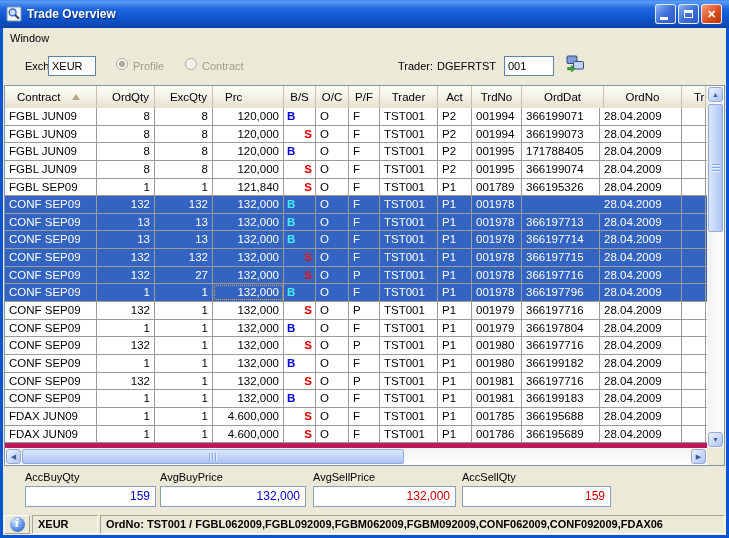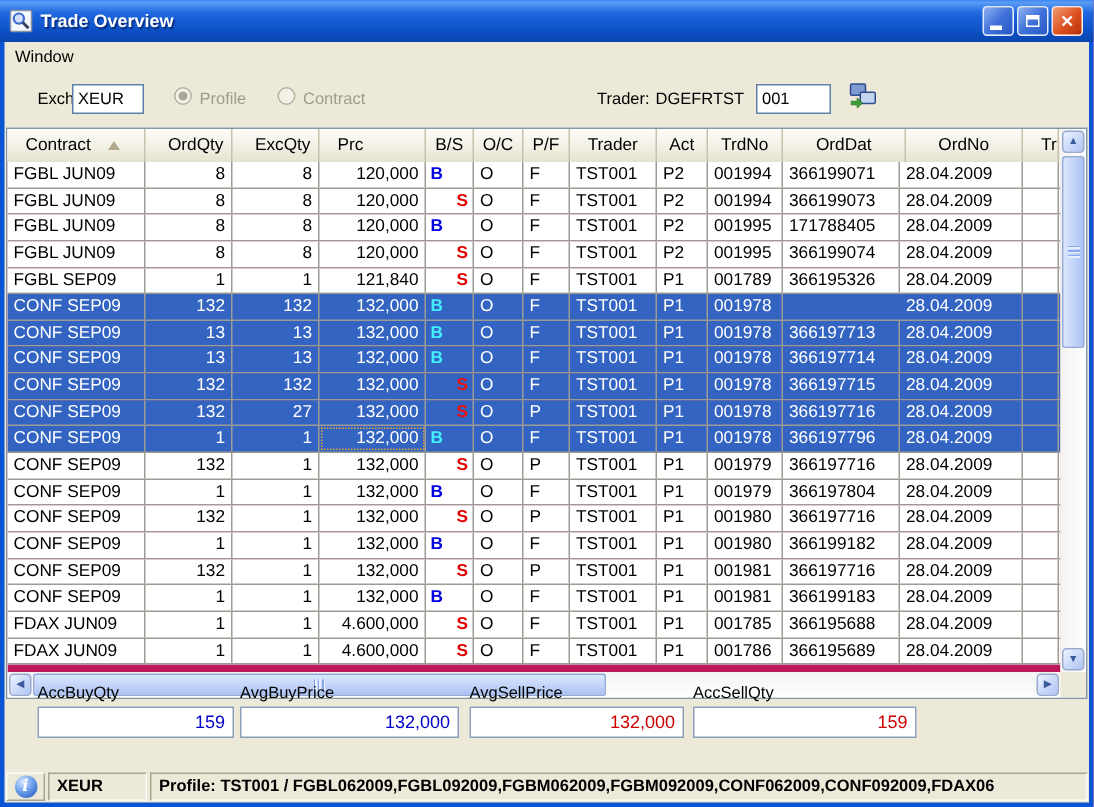--- a/index.html
+++ b/index.html
@@ -64,21 +64,21 @@
     color:#3c5a9a;font-size:7px;line-height:13px;text-align:center;}
   .vthumb{position:absolute;left:1px;top:18px;width:15px;height:128px;box-sizing:border-box;border:1px solid #93a9d8;border-radius:2px;
     background:linear-gradient(90deg,#dbe7fe 0%,#c0d2f8 60%,#aac2f2 100%);}
   .vthumb::after{content:'';position:absolute;left:3px;top:50%;margin-top:-4px;width:8px;height:8px;
     background:repeating-linear-gradient(180deg,#88a8ec 0 1px,#e8f0fe 1px 2px,transparent 2px 3px);}
   .hthumb{position:absolute;top:1px;left:17px;width:382px;height:15px;box-sizing:border-box;border:1px solid #93a9d8;border-radius:2px;
     background:linear-gradient(180deg,#dbe7fe 0%,#c0d2f8 60%,#aac2f2 100%);}
   .hthumb::after{content:'';position:absolute;top:3px;left:50%;margin-left:-4px;width:8px;height:8px;
     background:repeating-linear-gradient(90deg,#88a8ec 0 1px,#e8f0fe 1px 2px,transparent 2px 3px);}
   
-  .summary{position:absolute;left:0;top:424px;width:100%;height:46px;font-size:11px;}
+  .summary{position:absolute;left:0;top:439px;width:100%;height:46px;font-size:11px;}
   .sum-lbl{position:absolute;top:4px;color:#000;}
   .sum-field{position:absolute;top:19px;height:21px;box-sizing:border-box;border:1px solid #8ca0b8;background:#fff;
     font-size:12px;line-height:19px;text-align:right;padding-right:5px;}
   .val-blue{color:#0000cc;}
   .val-red{color:#cc0000;}
   .clearbtn{position:absolute;left:642px;top:19px;width:75px;height:22px;box-sizing:border-box;
     border:1px solid #26456e;border-radius:3px;background:linear-gradient(180deg,#ffffff 0%,#f2f0e6 55%,#ddd5c5 100%);
     font-family:"Liberation Sans",sans-serif;font-size:11px;color:#000;text-align:center;line-height:20px;}
   
   .statusbar{position:absolute;left:0;top:486px;width:100%;height:21px;font-size:11px;font-weight:bold;color:#000;}
@@ -496,17 +496,17 @@
       <div class="sum-field val-red" style="left:310px;width:143px">132,000</div>
       <span class="sum-lbl" style="left:459px">AccSellQty</span>
       <div class="sum-field val-red" style="left:459px;width:149px">159</div>
     </div>
 
     <div class="statusbar">
       <div class="sb-iconpanel">
         <span class="infoicon">i</span>
       </div>
       <div class="sb-panel" style="left:29px;width:66px">XEUR</div>
-      <div class="sb-panel" style="left:97px;width:625px">Profile: TST001 / FGBL062009,FGBL092009,FGBM062009,FGBM092009,CONF062009,CONF092009,FDAX06</div>
+      <div class="sb-panel" style="left:97px;width:625px">OrdNo: TST001 / FGBL062009,FGBL092009,FGBM062009,FGBM092009,CONF062009,CONF092009,FDAX06</div>
     </div>
 
   </div>
 </div>
 
 </body></html>

